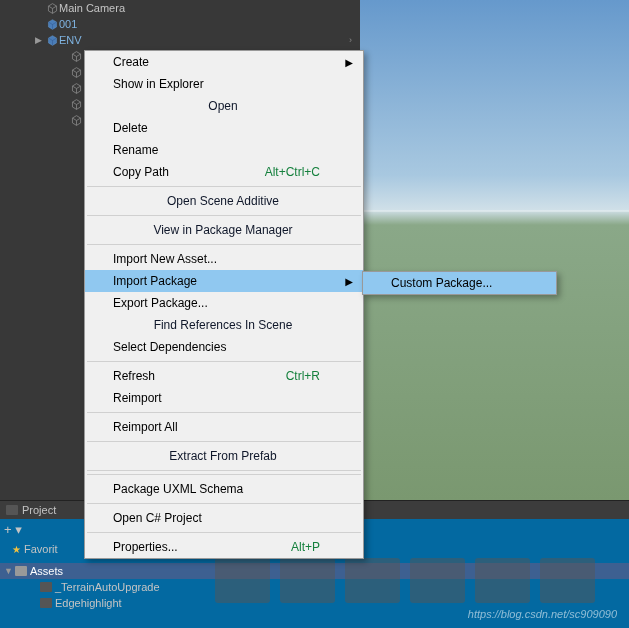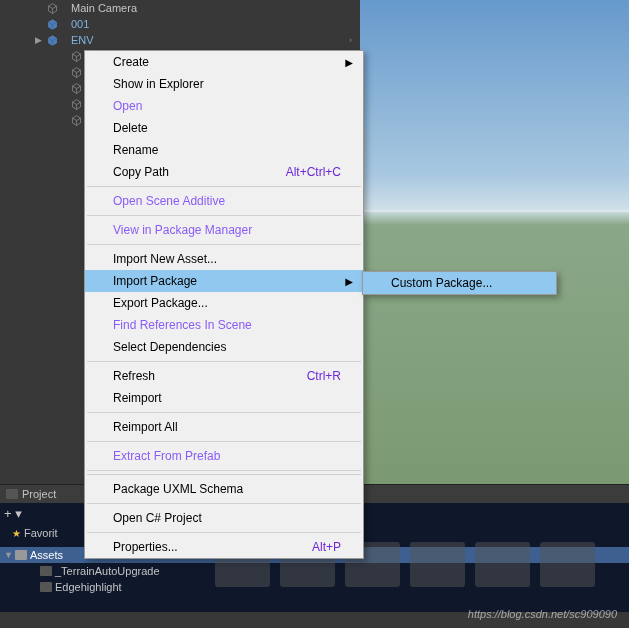--- a/index.html
+++ b/index.html
@@ -1,54 +1,54 @@
 <!DOCTYPE html>
 <html><head>
   <meta charset="utf-8">
   <style>
     * { box-sizing: border-box; margin: 0; padding: 0; font-family: "Segoe UI", Arial, sans-serif; }
     body { background: #383838; width: 629px; height: 628px; overflow: hidden; position: relative; }
     
     
     .hierarchy { position: absolute; top: 0; left: 0; width: 360px; height: 500px; background: #383838; }
-    .hier-item { display: flex; align-items: center; height: 16px; font-size: 11px; color: #c4c4c4; padding-left: 45px; gap: 12px; }
+    .hier-item { display: flex; align-items: center; height: 16px; font-size: 11px; color: #c4c4c4; padding-left: 45px; gap: 0; }
     .hier-item.prefab { color: #7fb3e0; }
     .cube-icon { width: 14px; height: 14px; display: inline-flex; align-items: center; justify-content: center; }
     .cube-icon svg { width: 13px; height: 13px; }
     .child-items { padding-left: 12px; }
 
     
     .viewport { position: absolute; top: 0; left: 360px; width: 269px; height: 500px; background: linear-gradient(to bottom, #6699cc 0%, #a8c8e0 35%, #d0e0e8 42%, #8aa888 45%, #7a9870 100%); }
     .horizon { position: absolute; top: 42%; left: 0; right: 0; height: 2px; background: rgba(255,255,255,0.3); }
     
     
-    .project-panel { position: absolute; bottom: 16px; left: 0; right: 0; height: 128px; background: #0f172a; border-top: 1px solid #222; }
+    .project-panel { position: absolute; bottom: 0; left: 0; right: 0; height: 128px; background: #0369a1; border-top: 1px solid #222; }
     .project-header { height: 18px; background: #3c3c3c; display: flex; align-items: center; padding: 0 6px; font-size: 11px; color: #c4c4c4; gap: 4px; }
     .proj-toolbar { height: 20px; display: flex; align-items: center; padding: 0 4px; gap: 4px; color: #c4c4c4; font-size: 13px; }
     .proj-tree { padding: 2px 0; }
     .proj-item { display: flex; align-items: center; height: 16px; font-size: 11px; color: #c4c4c4; padding-left: 6px; gap: 3px; }
     .proj-item.fav { padding-left: 12px; }
     .proj-item.selected { background: #3d6091; color: #fff; padding-left: 4px; }
     .proj-item.child { padding-left: 40px; }
     .star-icon { color: #f0c040; font-size: 10px; }
     .folder-icon { width: 12px; height: 10px; background: #555; border-radius: 1px; display: inline-block; }
     .folder-icon.sel { background: #999; }
     .expand-tri { width: 8px; font-size: 9px; color: #999; }
     
     
     .asset-grid { position: absolute; bottom: 0; left: 200px; right: 0; height: 80px; display: flex; gap: 10px; padding: 10px 15px; }
     .asset-folder { width: 55px; height: 45px; background: #555; border-radius: 3px; opacity: 0.5; }
 
     
     .context-menu { position: absolute; top: 50px; left: 84px; width: 280px; background: #f0f0f0; border: 1px solid #999; box-shadow: 3px 3px 6px rgba(0,0,0,0.3); font-size: 12px; z-index: 10; }
     .menu-item { height: 22px; display: flex; align-items: center; padding: 0 30px 0 28px; color: #000; cursor: default; position: relative; }
-    .menu-item.disabled { color: #8b5cf6; }
+    .menu-item.disabled { color: #0f172a; justify-content: center; }
     .menu-item.highlighted { background: #90c8f0; }
     .menu-sep { height: 1px; background: #d0d0d0; margin: 3px 2px; }
-    .menu-shortcut { position: absolute; right: 22px; color: #6d28d9; }
+    .menu-shortcut { position: absolute; right: 43px; color: #15803d; }
     .menu-arrow { position: absolute; right: 10px; font-size: 10px; }
     
     
     .submenu { position: absolute; top: 271px; left: 362px; width: 195px; background: #86efac; border: 1px solid #999; box-shadow: 3px 3px 6px rgba(0,0,0,0.3); font-size: 12px; z-index: 11; }
     .submenu .menu-item.highlighted { background: #90c8f0; }
 
     .watermark { position: absolute; bottom: 8px; right: 12px; color: rgba(255,255,255,0.55); font-size: 11px; z-index: 20; font-style: italic; }
   </style>
 </head>
 <body>

